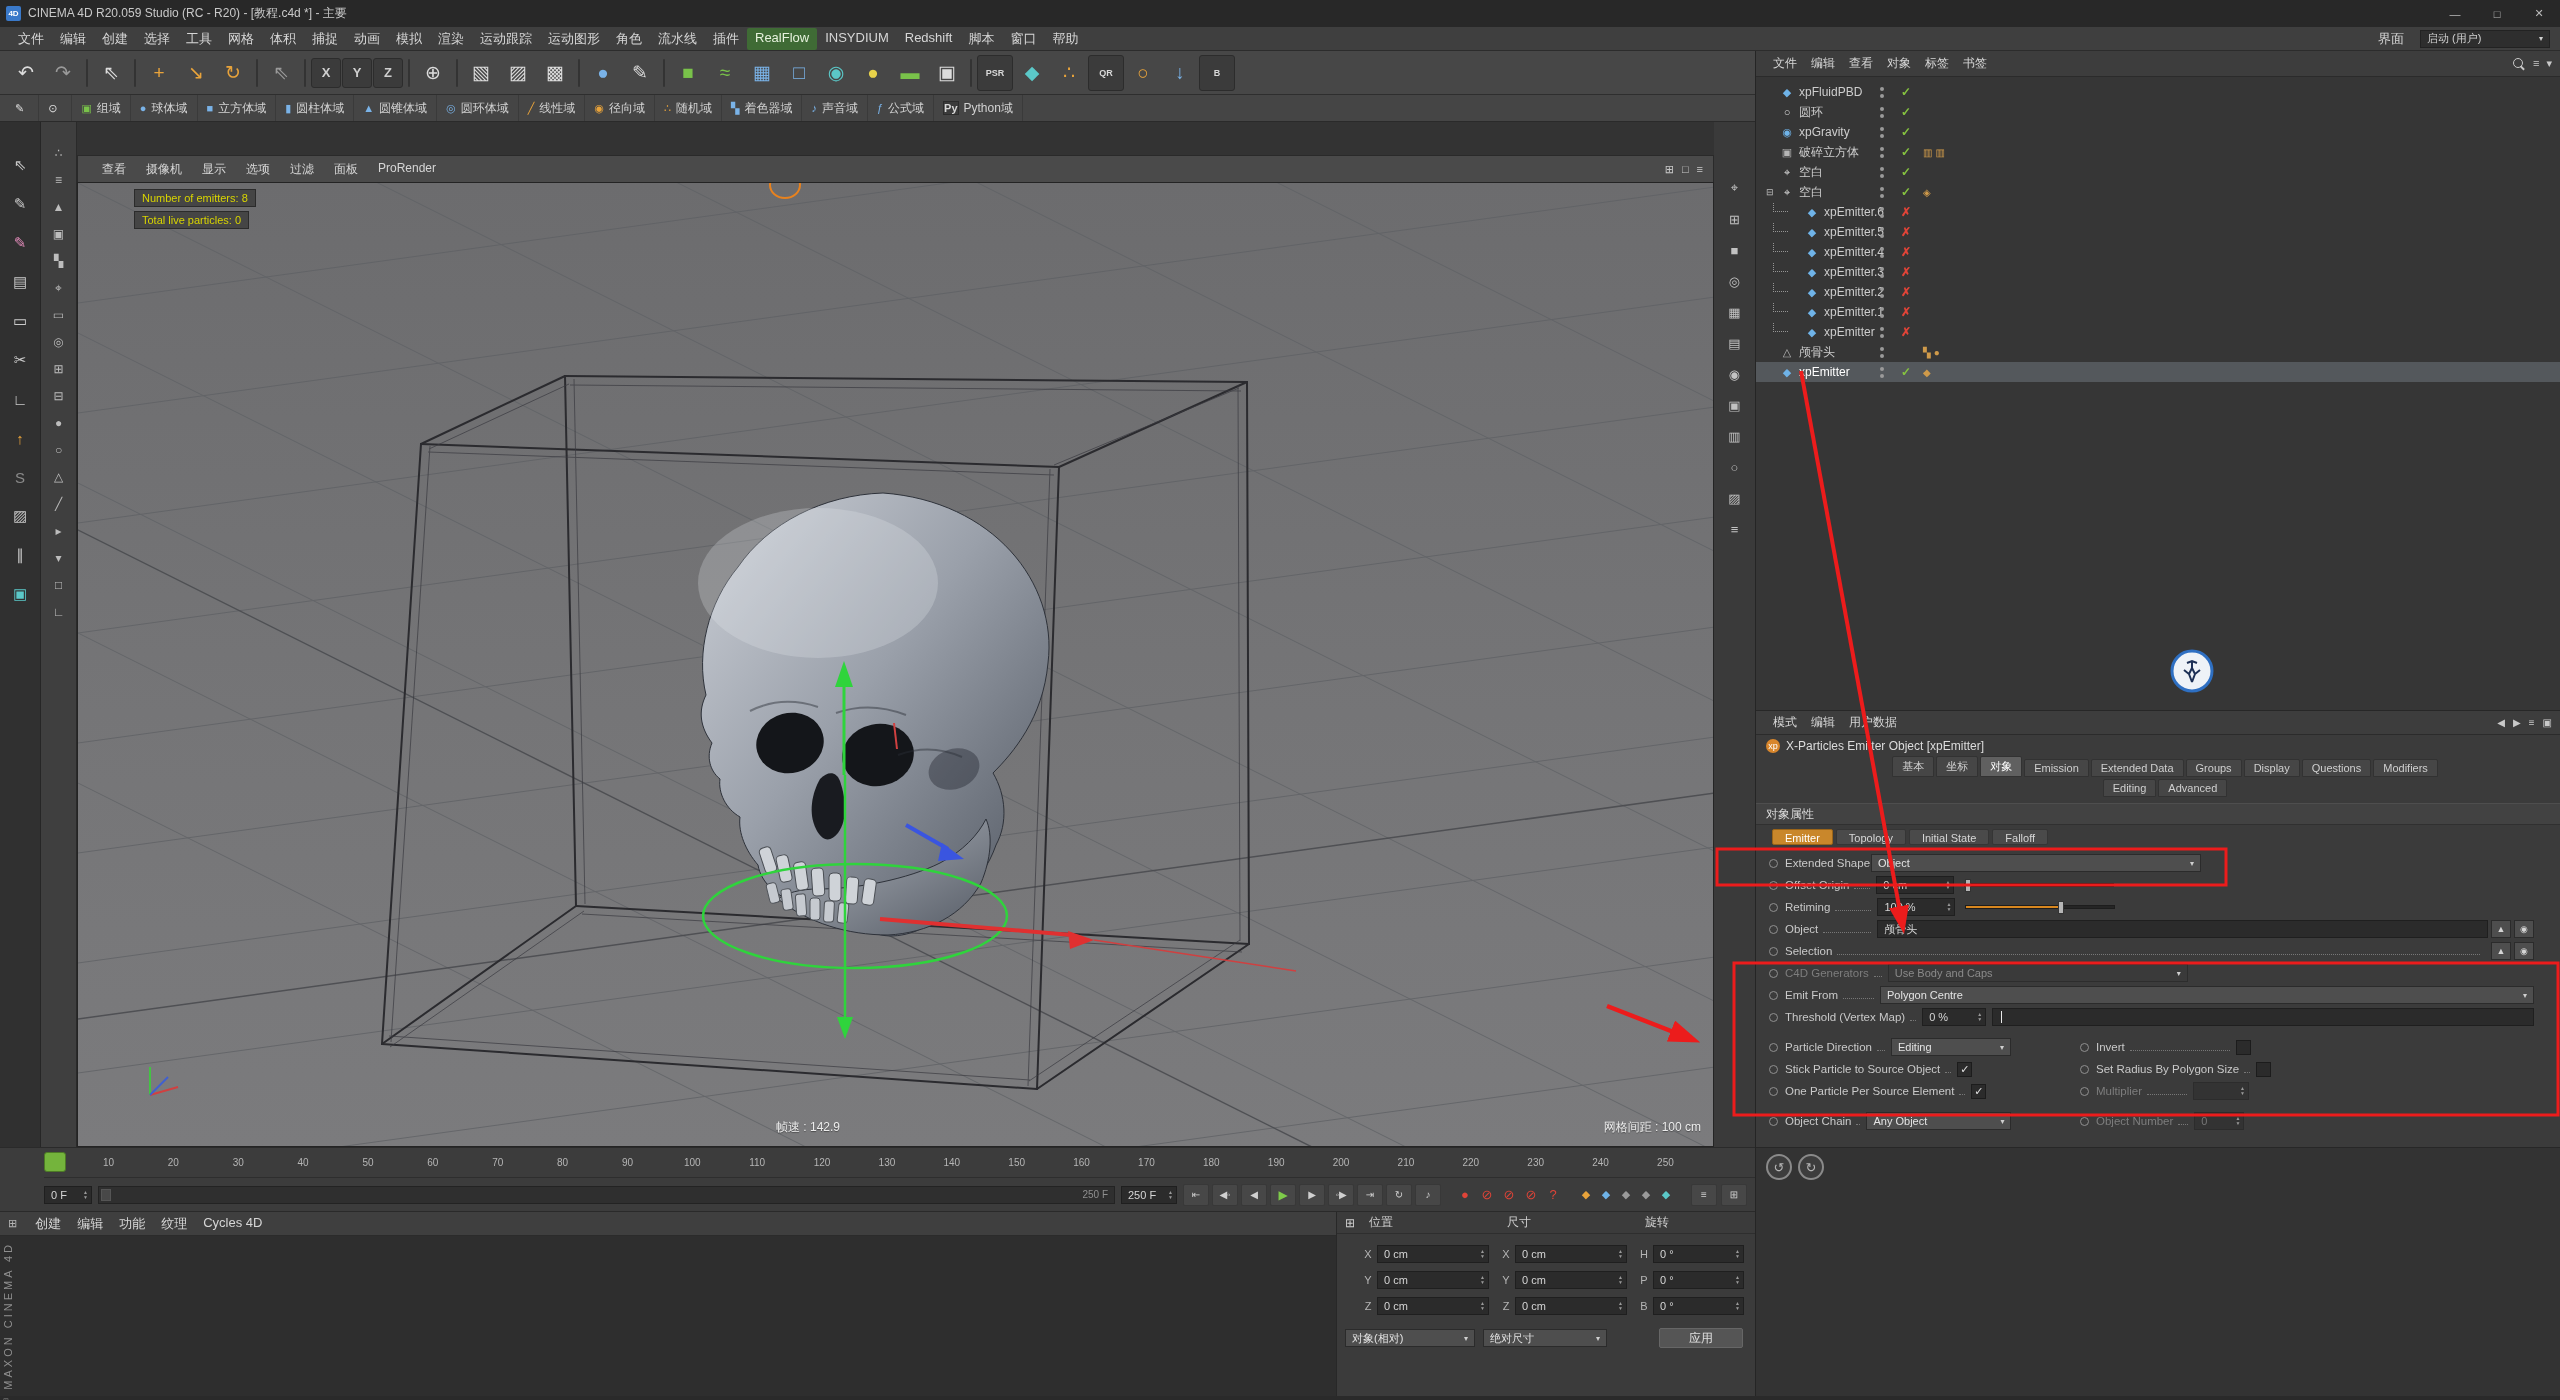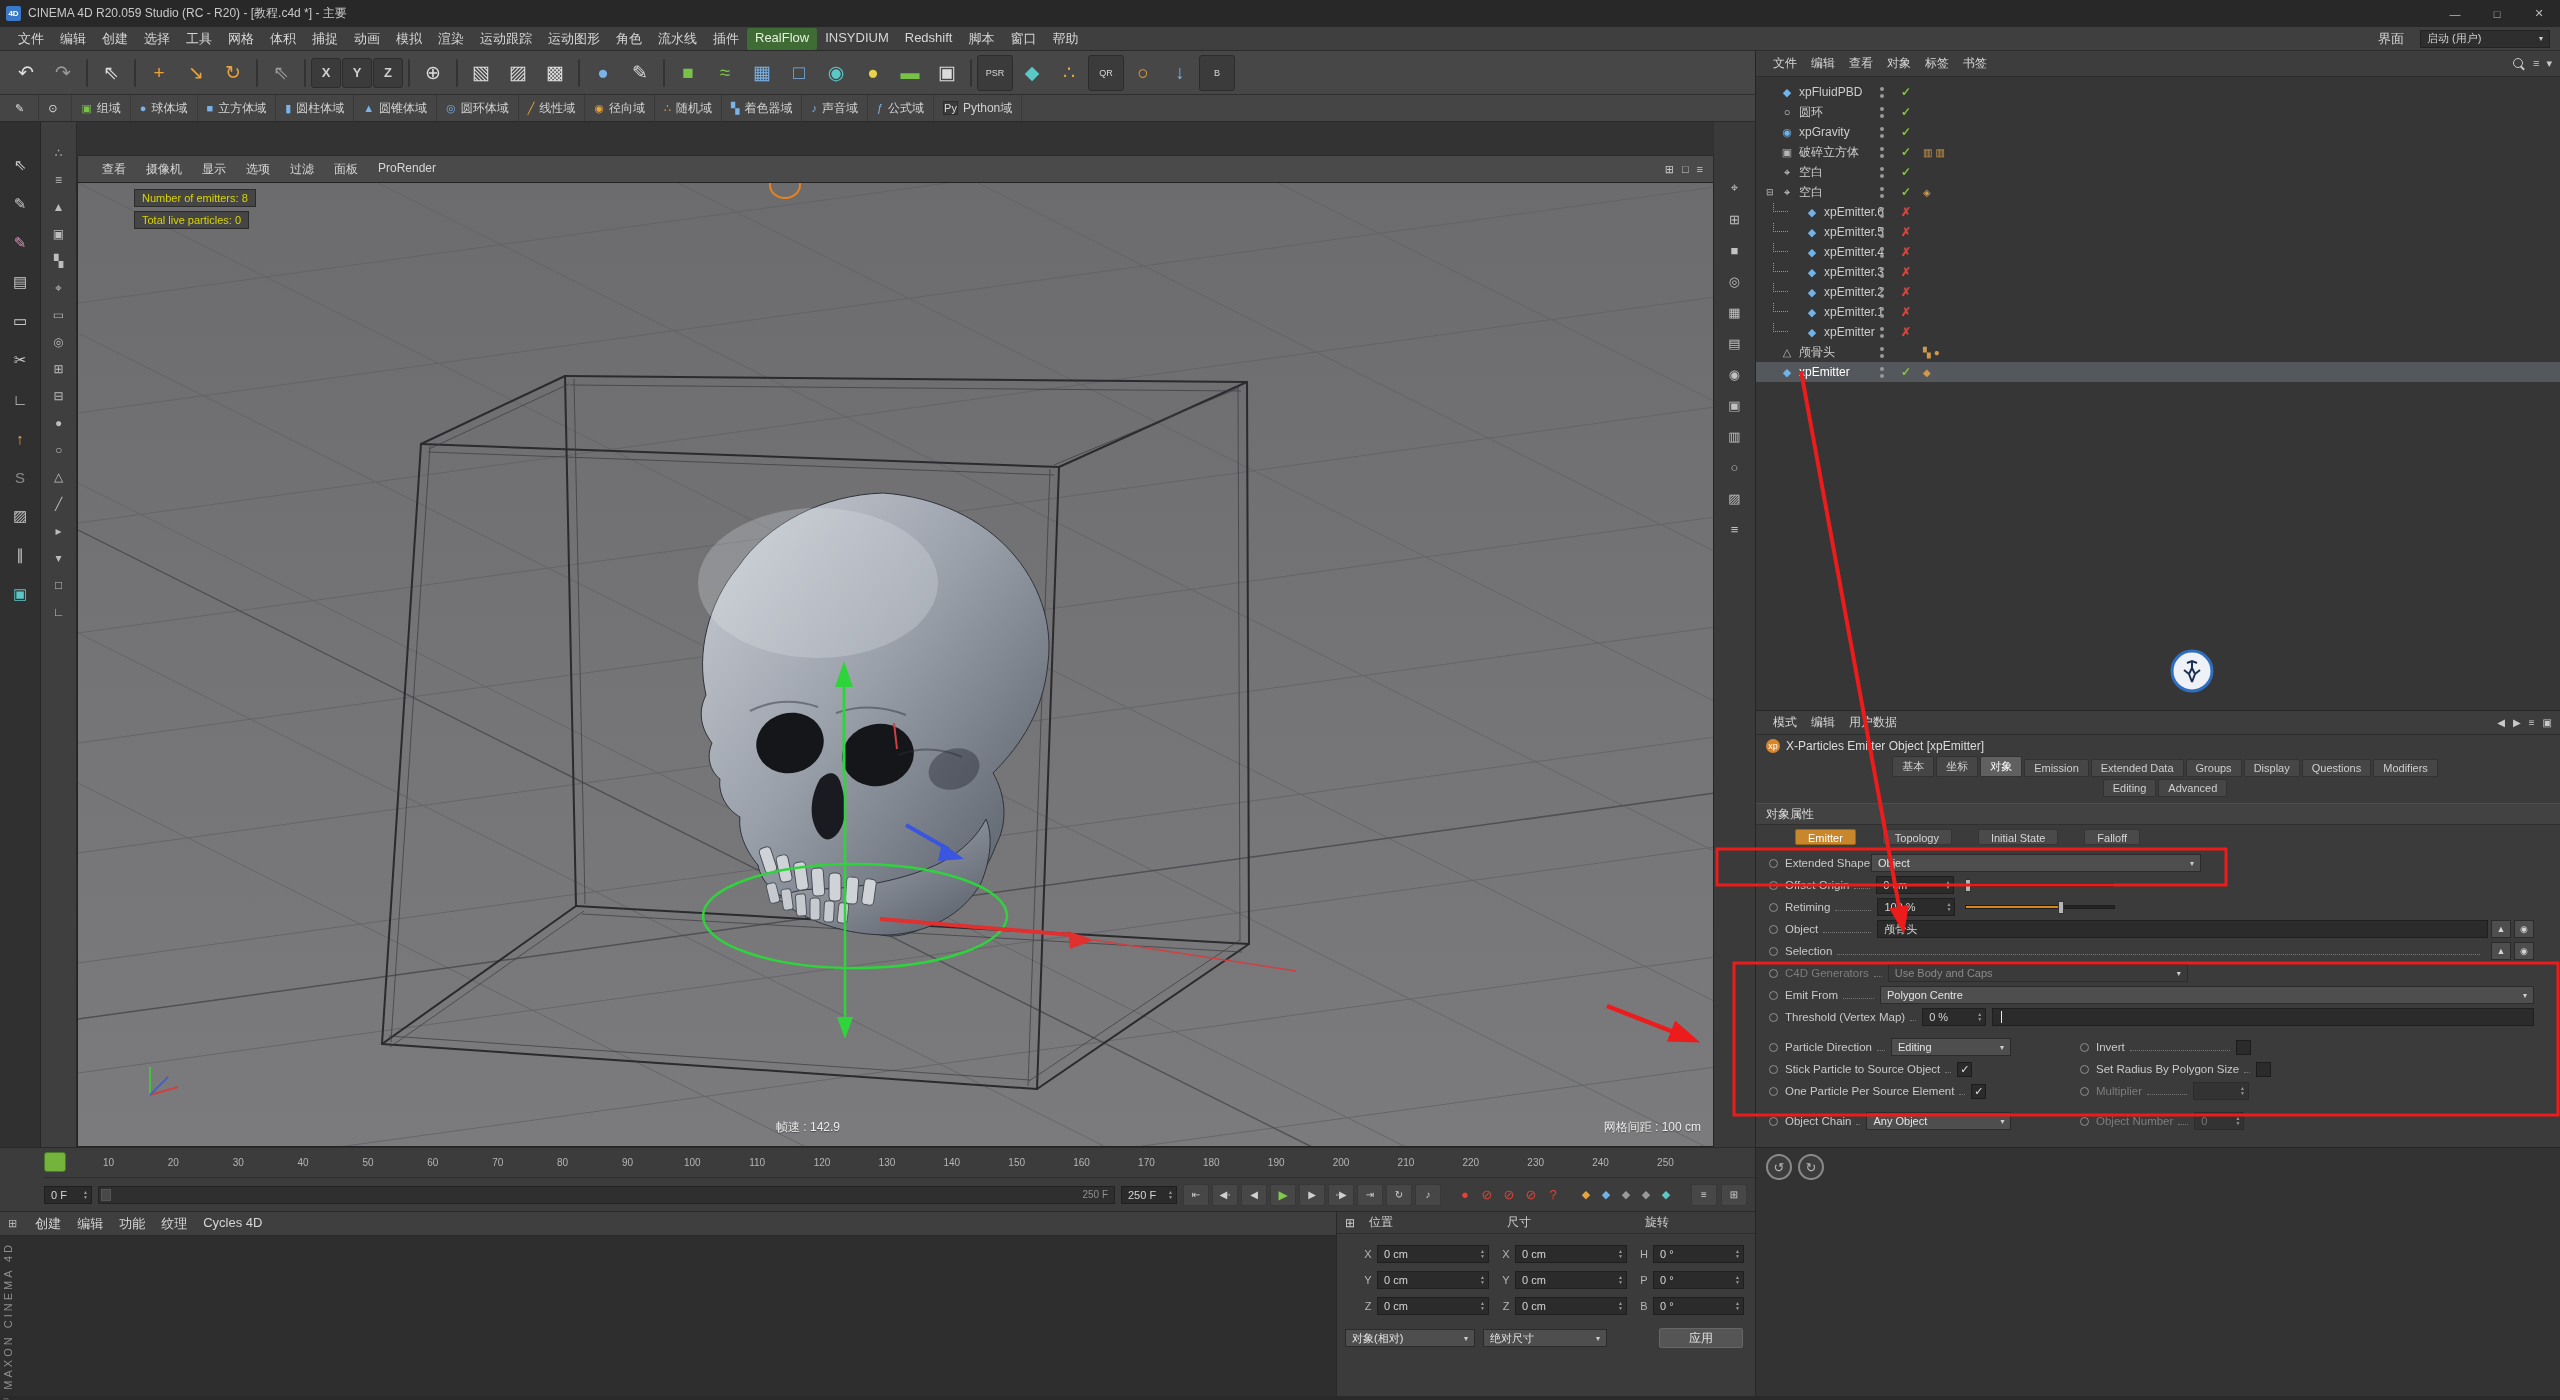--- a/index.html
+++ b/index.html
@@ -24,21 +24,21 @@
   #leftcol{width:1755px;display:flex;flex-direction:column;}
   #rightcol{width:805px;display:flex;flex-direction:column;background:#3b3b3b;border-left:1px solid #252525;}
 
   
   #toolbar1{height:44px;background:#474747;display:flex;align-items:center;padding-left:8px;gap:1px;border-bottom:1px solid #2e2e2e;}
   .tico{width:36px;height:36px;display:flex;align-items:center;justify-content:center;font-size:19px;border-radius:3px;}
   .tico.sep{width:2px;height:28px;background:#333;margin:0 4px;}
   .t-light{color:#dcdcdc}.t-dim{color:#9a9a9a}.t-orange{color:#e8a33b}.t-blue{color:#7ab3e8}
   .t-green{color:#79c24a}.t-teal{color:#5bc8c8}.t-yellow{color:#e8d24a}
   .t-axis{color:#cfcfcf;font-size:13px;font-weight:bold;background:#3b3b3b;border:1px solid #2c2c2c;width:30px;height:30px;}
-  .t-mini{color:#d8d8d8;font-size:9px;font-weight:normal;background:#3b3b3b;border:1px solid #2c2c2c;}
+  .t-mini{color:#d8d8d8;font-size:9px;font-weight:bold;background:#3b3b3b;border:1px solid #2c2c2c;}
   #toolbar2{height:27px;background:#454545;display:flex;align-items:center;padding-left:6px;border-bottom:1px solid #2a2a2a;}
   .fbtn{display:flex;align-items:center;gap:5px;padding:0 9px;height:100%;border-right:1px solid #3a3a3a;font-size:12px;color:#d2d2d2;white-space:nowrap;}
   .fbtn .fg{font-size:11px;}
 
   
   #center{height:1025px;display:flex;}
   #stripA{width:41px;background:#303030;border-right:1px solid #262626;display:flex;flex-direction:column;align-items:center;padding-top:30px;gap:13px;}
   .aicn{width:28px;height:26px;display:flex;align-items:center;justify-content:center;font-size:15px;color:#c9c9c9;}
   .s-light{color:#c9c9c9}.s-pink{color:#e08ab8}.s-orange{color:#e8a33b}.s-dark{color:#8a8a8a}.s-teal{color:#5bc8c8}
   #stripB{width:36px;background:#3f3f3f;border-right:1px solid #2a2a2a;display:flex;flex-direction:column;align-items:center;padding-top:22px;gap:9px;}
@@ -124,21 +124,21 @@
   #attrheader{height:24px;background:#3d3d3d;display:flex;align-items:center;padding:0 8px 0 10px;border-bottom:1px solid #2b2b2b;}
   #attrheader .mitem{font-size:12px;padding:2px 7px;}
   #attrheader .hicons{margin-left:auto;display:flex;gap:8px;color:#c9c9c9;font-size:10px;}
   #attrtitle{height:22px;display:flex;align-items:center;padding-left:10px;gap:6px;color:#dcdcdc;font-size:12px;}
   #attrtitle .xpic{width:14px;height:14px;background:#d8862c;color:#fff;font-size:9px;font-weight:normal;display:flex;align-items:center;justify-content:center;border-radius:7px;}
   .atabs{display:flex;padding-left:14px;height:20px;align-items:flex-end;gap:2px;justify-content:center;}
   .atab{padding:2px 9px;font-size:11px;color:#cfcfcf;background:#464646;border:1px solid #323232;border-radius:2px 2px 0 0;white-space:nowrap;}
   .atab.active{background:#606060;color:#fff;}
   #attrsection{height:22px;display:flex;align-items:center;padding-left:10px;margin-top:6px;background:#424242;border-top:1px solid #4e4e4e;border-bottom:1px solid #303030;color:#dadada;font-size:12px;}
   .subtabs{display:flex;gap:3px;padding:4px 0 4px 16px;height:24px;}
-  .stab{padding:2px 12px;font-size:11px;color:#d6d6d6;background:#4a4a4a;border:1px solid #353535;border-radius:2px;margin-left:23px;}
+  .stab{padding:2px 12px;font-size:11px;color:#d6d6d6;background:#4a4a4a;border:1px solid #353535;border-radius:2px;}
   .stab.active{background:#c9872b;color:#fff;border-color:#9a6418;}
   #attrrows{padding:4px 26px 0 8px;}
   .arow{height:20px;margin-bottom:2px;display:flex;align-items:center;}
   .adot{width:9px;height:9px;border:1px solid #8f8f8f;border-radius:50%;margin:0 7px 0 5px;flex:0 0 auto;}
   .albl{font-size:11.5px;color:#c9c9c9;white-space:nowrap;}
   .albl.dis{color:#7d7d7d;}
   .ds{border-bottom:1px dotted #777;height:7px;margin:0 6px 0 5px;flex:0 0 auto;}
   .dgrow{flex:1;border-bottom:1px dotted #777;height:7px;margin:0 8px 0 5px;}
   .cb{width:15px;height:15px;background:#2b2b2b;border:1px solid #1c1c1c;display:flex;align-items:center;justify-content:center;font-size:11px;color:#e2e2e2;flex:0 0 auto;}
   .sl{width:150px;height:4px;background:#252525;border:1px solid #1d1d1d;position:relative;margin-left:10px;}

